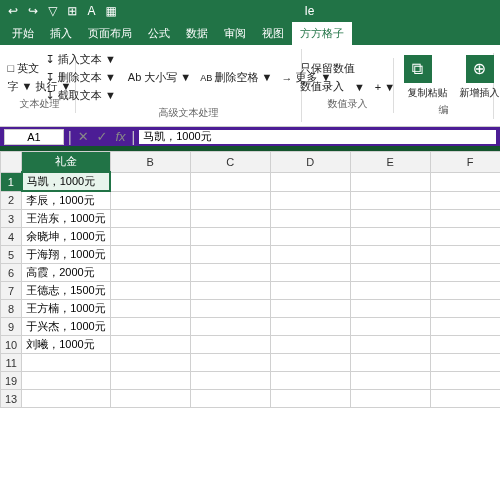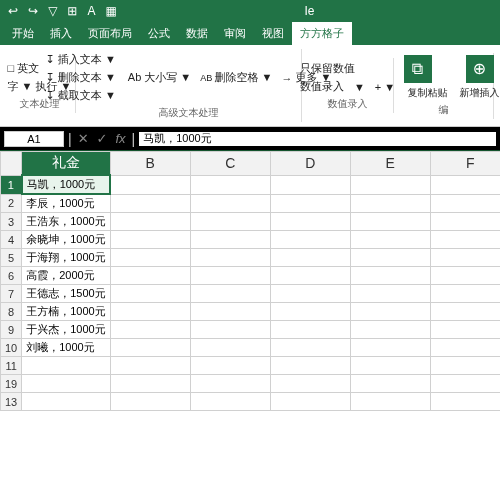--- a/index.html
+++ b/index.html
@@ -12,31 +12,31 @@
     .ribbon-tab.active { background: #fff; color: #217346; }
     .ribbon-content { background: #fff; border-bottom: 1px solid #ccc; padding: 4px 6px; display: flex; align-items: center; gap: 2px; min-height: 80px; }
 
     .ribbon-group { border-right: 1px solid #ddd; padding: 2px 6px 2px 4px; display: flex; flex-direction: column; align-items: center; min-width: 60px; }
     .ribbon-group-label { font-size: 10px; color: #666; margin-top: 2px; text-align: center; }
     .ribbon-group-content { display: flex; flex-direction: column; gap: 1px; flex: 1; justify-content: center; }
 
     .ribbon-btn { font-size: 11px; color: #222; padding: 1px 4px; cursor: pointer; white-space: nowrap; display: flex; align-items: center; gap: 2px; border: none; background: none; }
 
     
-    .formula-bar { display: flex; align-items: center; border-bottom: 1px solid #14532d; padding: 2px 4px; gap: 4px; background: #000000; height: 24px; }
+    .formula-bar { display: flex; align-items: center; border-bottom: 5px solid #14532d; padding: 2px 4px; gap: 4px; background: #4c1d95; height: 24px; }
     .name-box { width: 60px; border: 1px solid #ccc; padding: 1px 4px; font-size: 11px; text-align: center; }
     .formula-divider { color: #ccc; font-size: 14px; }
     .formula-icons { display: flex; gap: 4px; align-items: center; color: #888; font-size: 13px; }
     .formula-icon { cursor: pointer; padding: 0 2px; }
     .formula-input { flex: 1; border: none; outline: none; font-size: 11px; padding: 1px 4px; }
 
     
     .sheet-container { width: 500px; overflow: hidden; }
     .sheet-table { border-collapse: collapse; width: 100%; }
-    .col-header { background: #f2f2f2; border: 1px solid #d0d0d0; text-align: center; font-size: 14px; color: #333; padding: 2px 4px; min-width: 80px; height: 18px; font-weight: normal; }
+    .col-header { background: #f2f2f2; border: 1px solid #d0d0d0; text-align: center; font-size: 11px; color: #333; padding: 2px 4px; min-width: 80px; height: 18px; font-weight: normal; }
     .col-header.active { background: #217346; color: #fff; }
     .row-header { background: #f2f2f2; border: 1px solid #d0d0d0; text-align: center; font-size: 11px; color: #333; padding: 2px 4px; width: 28px; height: 18px; font-weight: normal; }
     .row-header.active { background: #217346; color: #fff; }
     .cell { border: 1px solid #d0d0d0; font-size: 11px; padding: 1px 4px; height: 18px; min-width: 80px; white-space: nowrap; overflow: hidden; }
     .cell.selected { border: 2px solid #217346; background: #e8f4ec; }
 
     
     .quick-bar { display: flex; align-items: center; gap: 6px; background: #217346; padding: 2px 6px; height: 22px; }
     .quick-btn { color: #fff; font-size: 12px; cursor: pointer; padding: 0 2px; }
 

